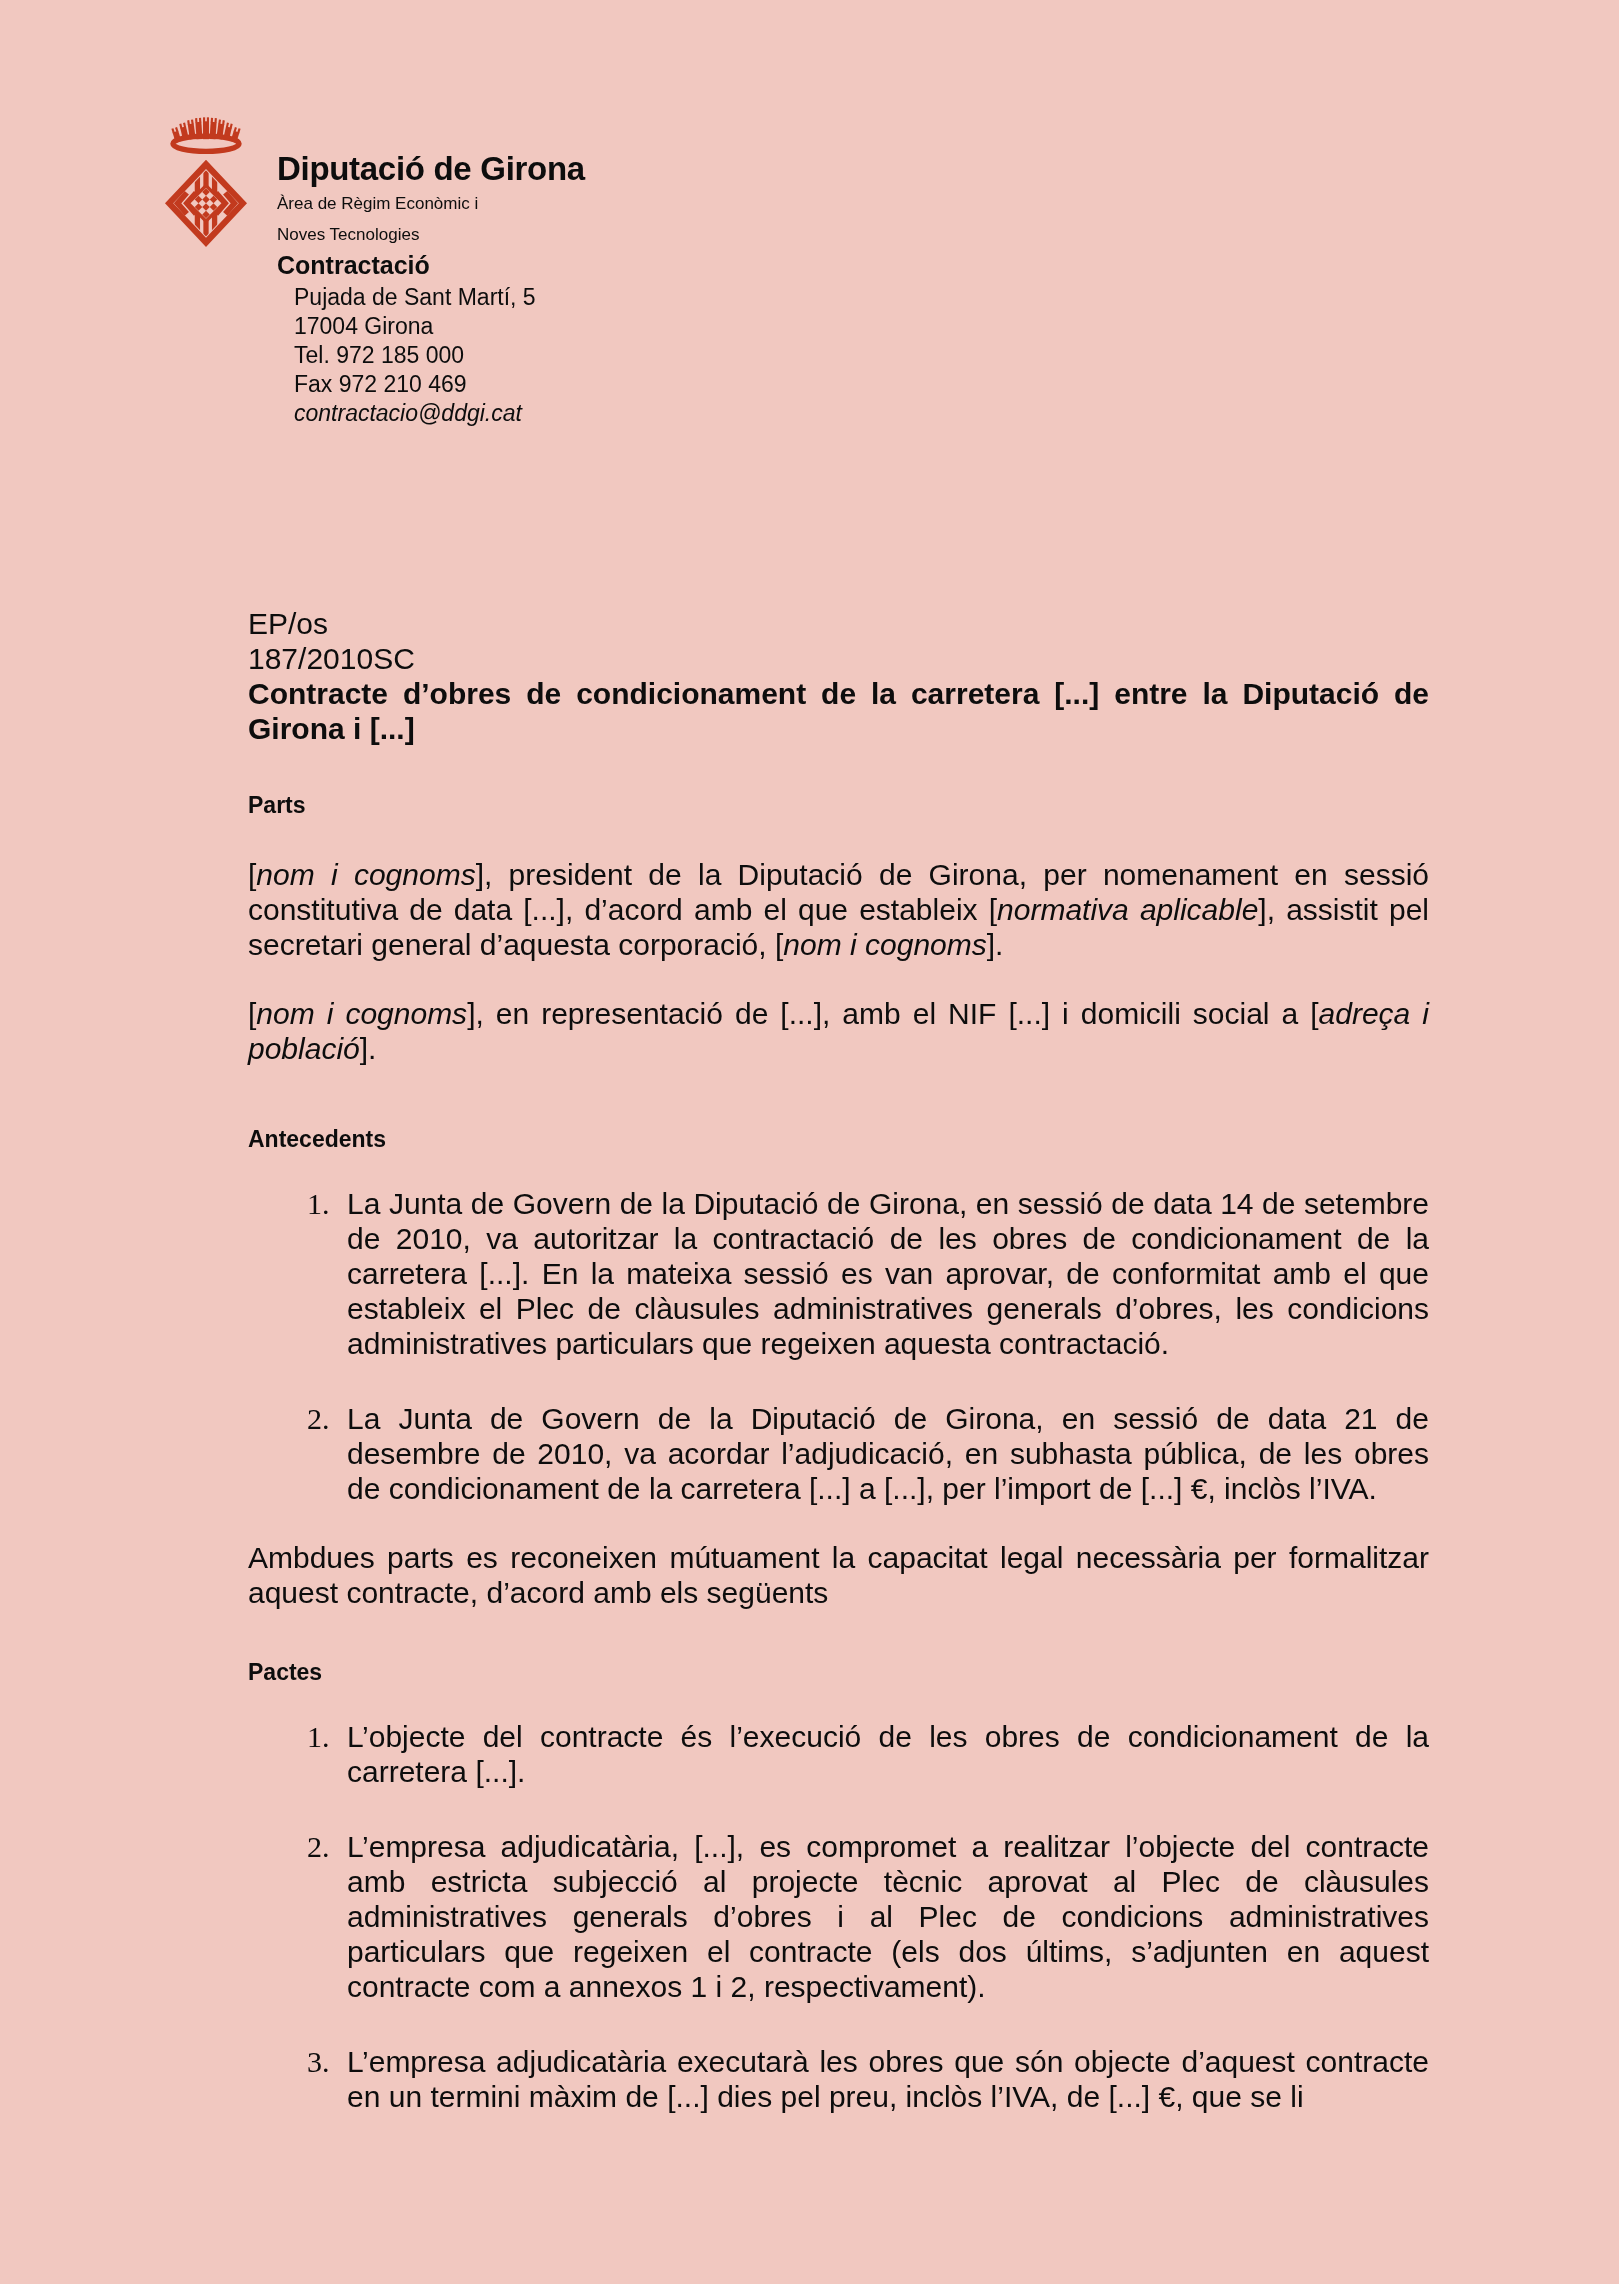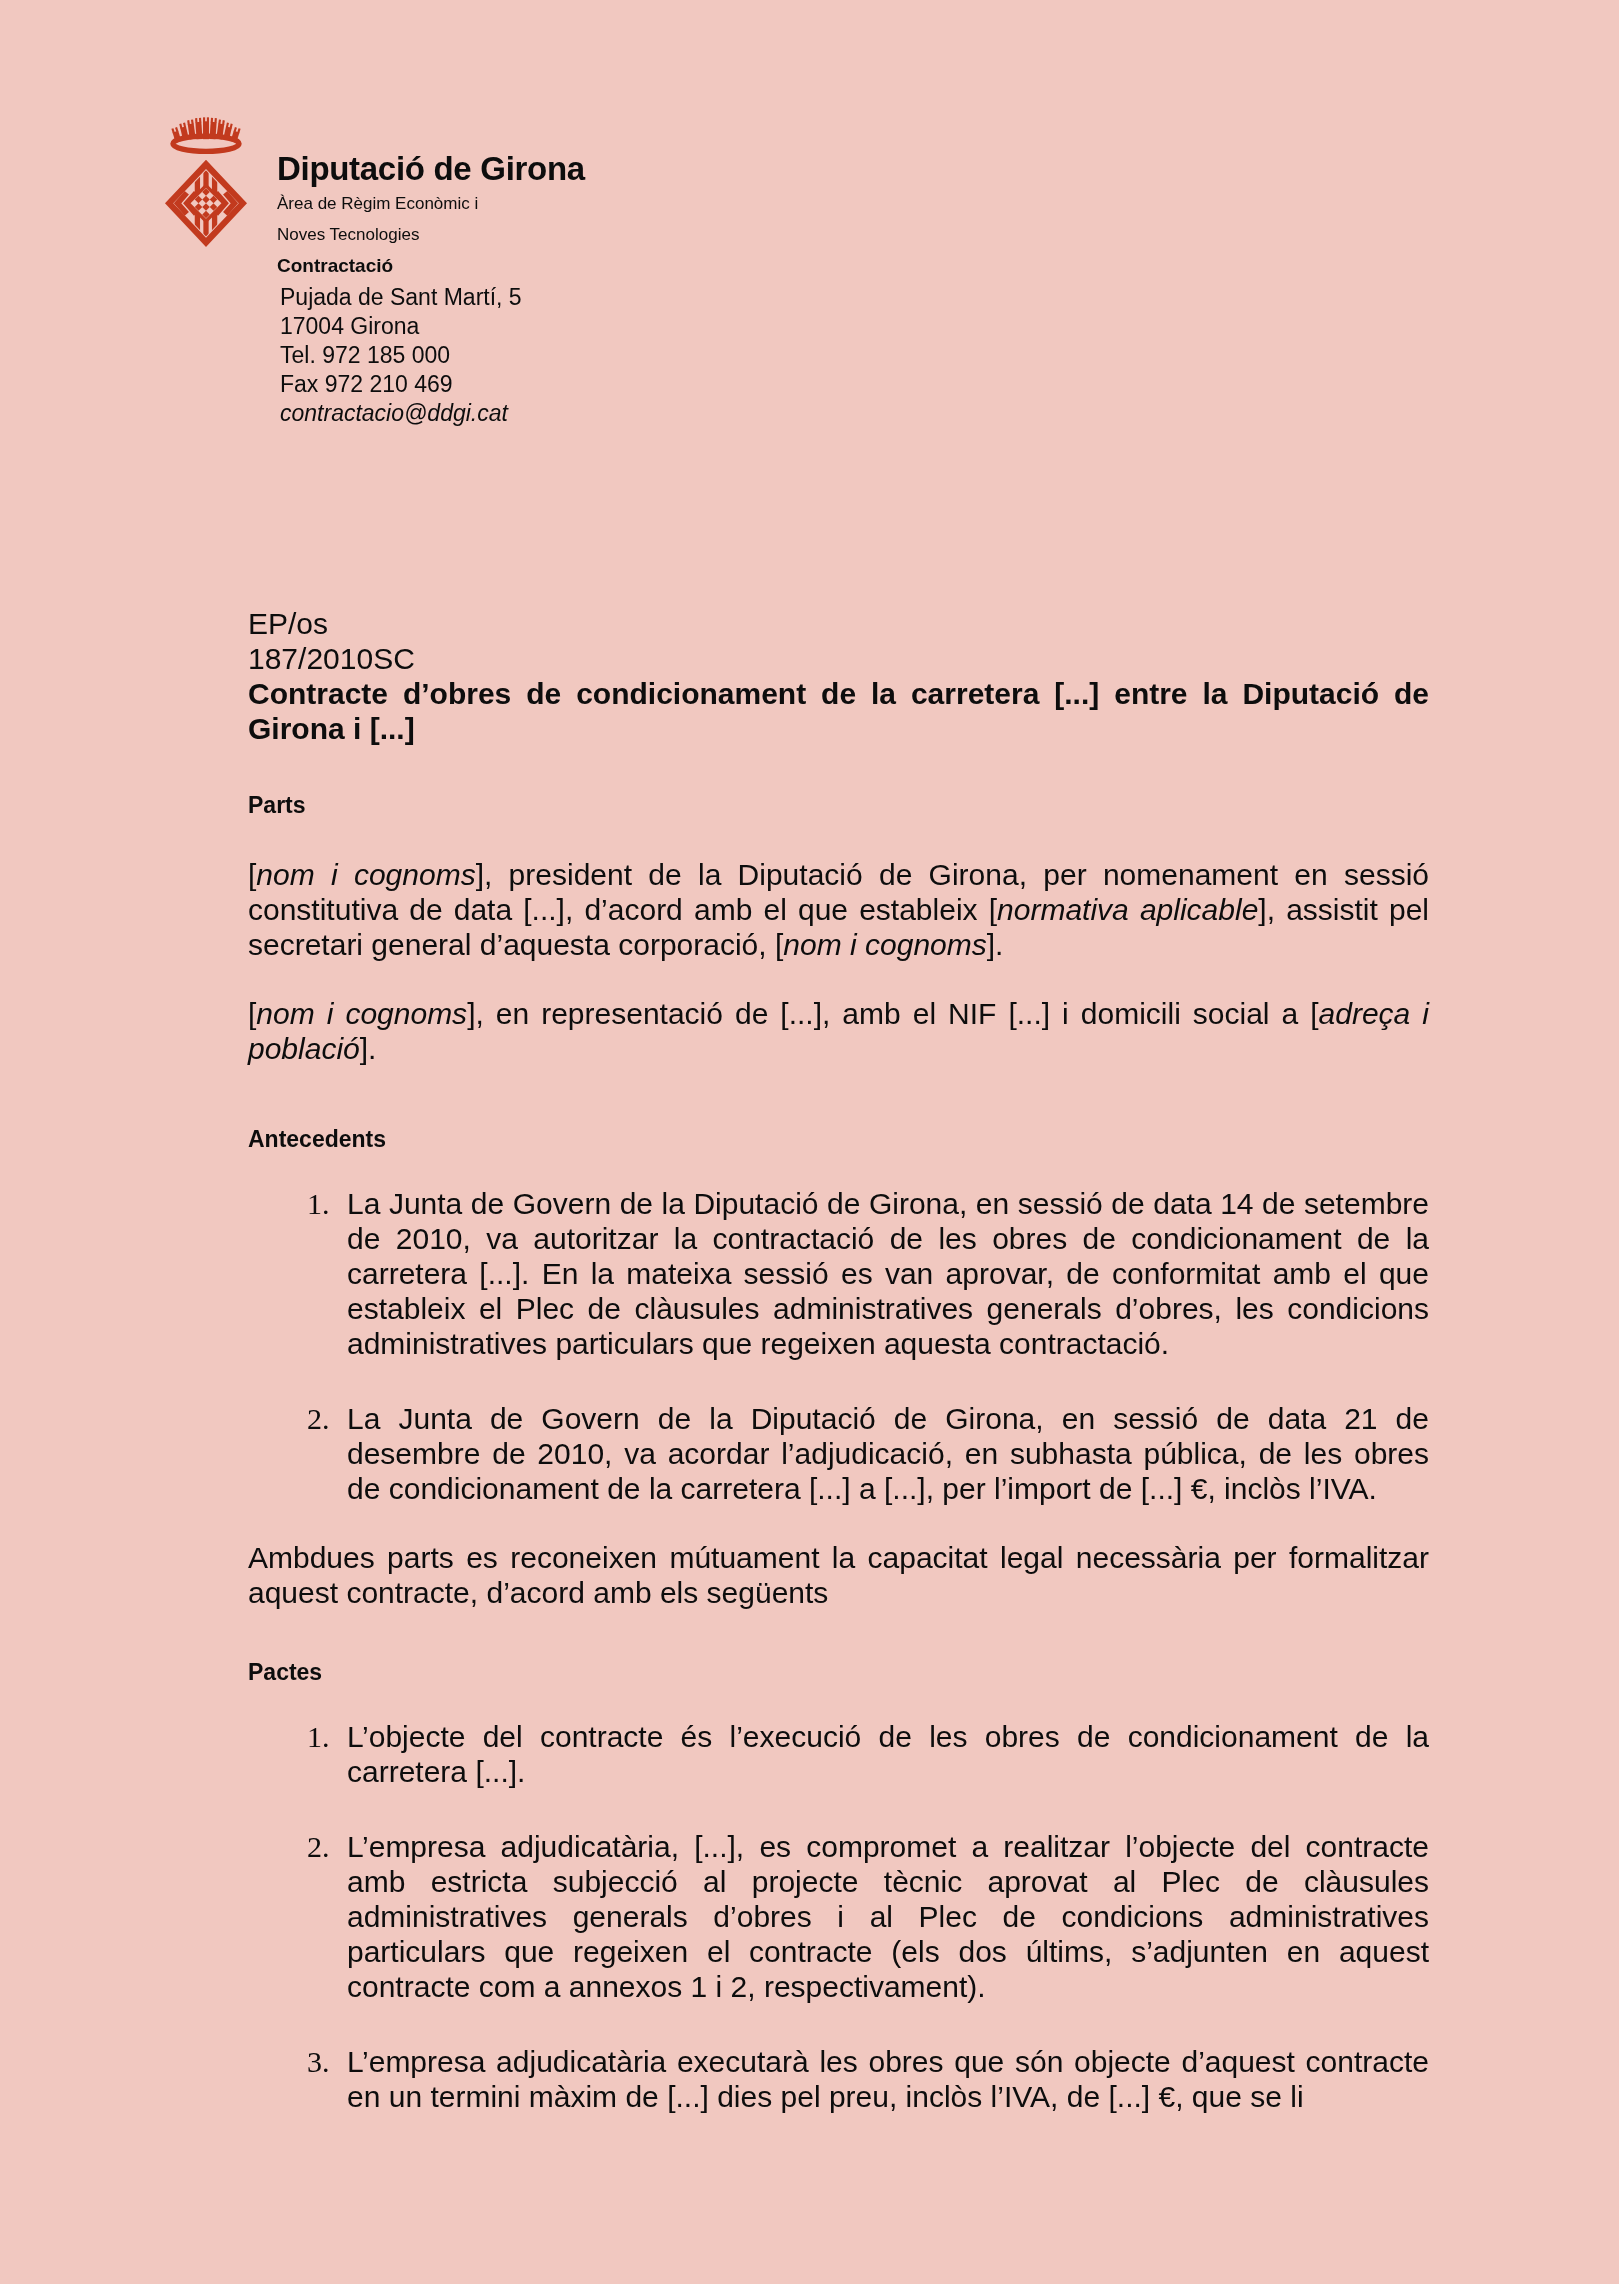--- a/index.html
+++ b/index.html
@@ -38,28 +38,28 @@
     line-height:39px;
     letter-spacing:-0.3px;
     white-space:nowrap;
   }
   .dept{
     font-size:17px;
     line-height:31px;
     white-space:nowrap;
   }
   .unit{
-    font-size:19px;
+    font-size:25px;
     font-weight:bold;
     line-height:31px;
     white-space:nowrap;
   }
   .lh-address{
     position:absolute;
-    left:280px;
+    left:294px;
     top:283px;
     font-size:23px;
     line-height:29px;
   }
   .email{font-style:italic;}
   
   .docbody{
     position:absolute;
     left:248px;
     top:606px;

